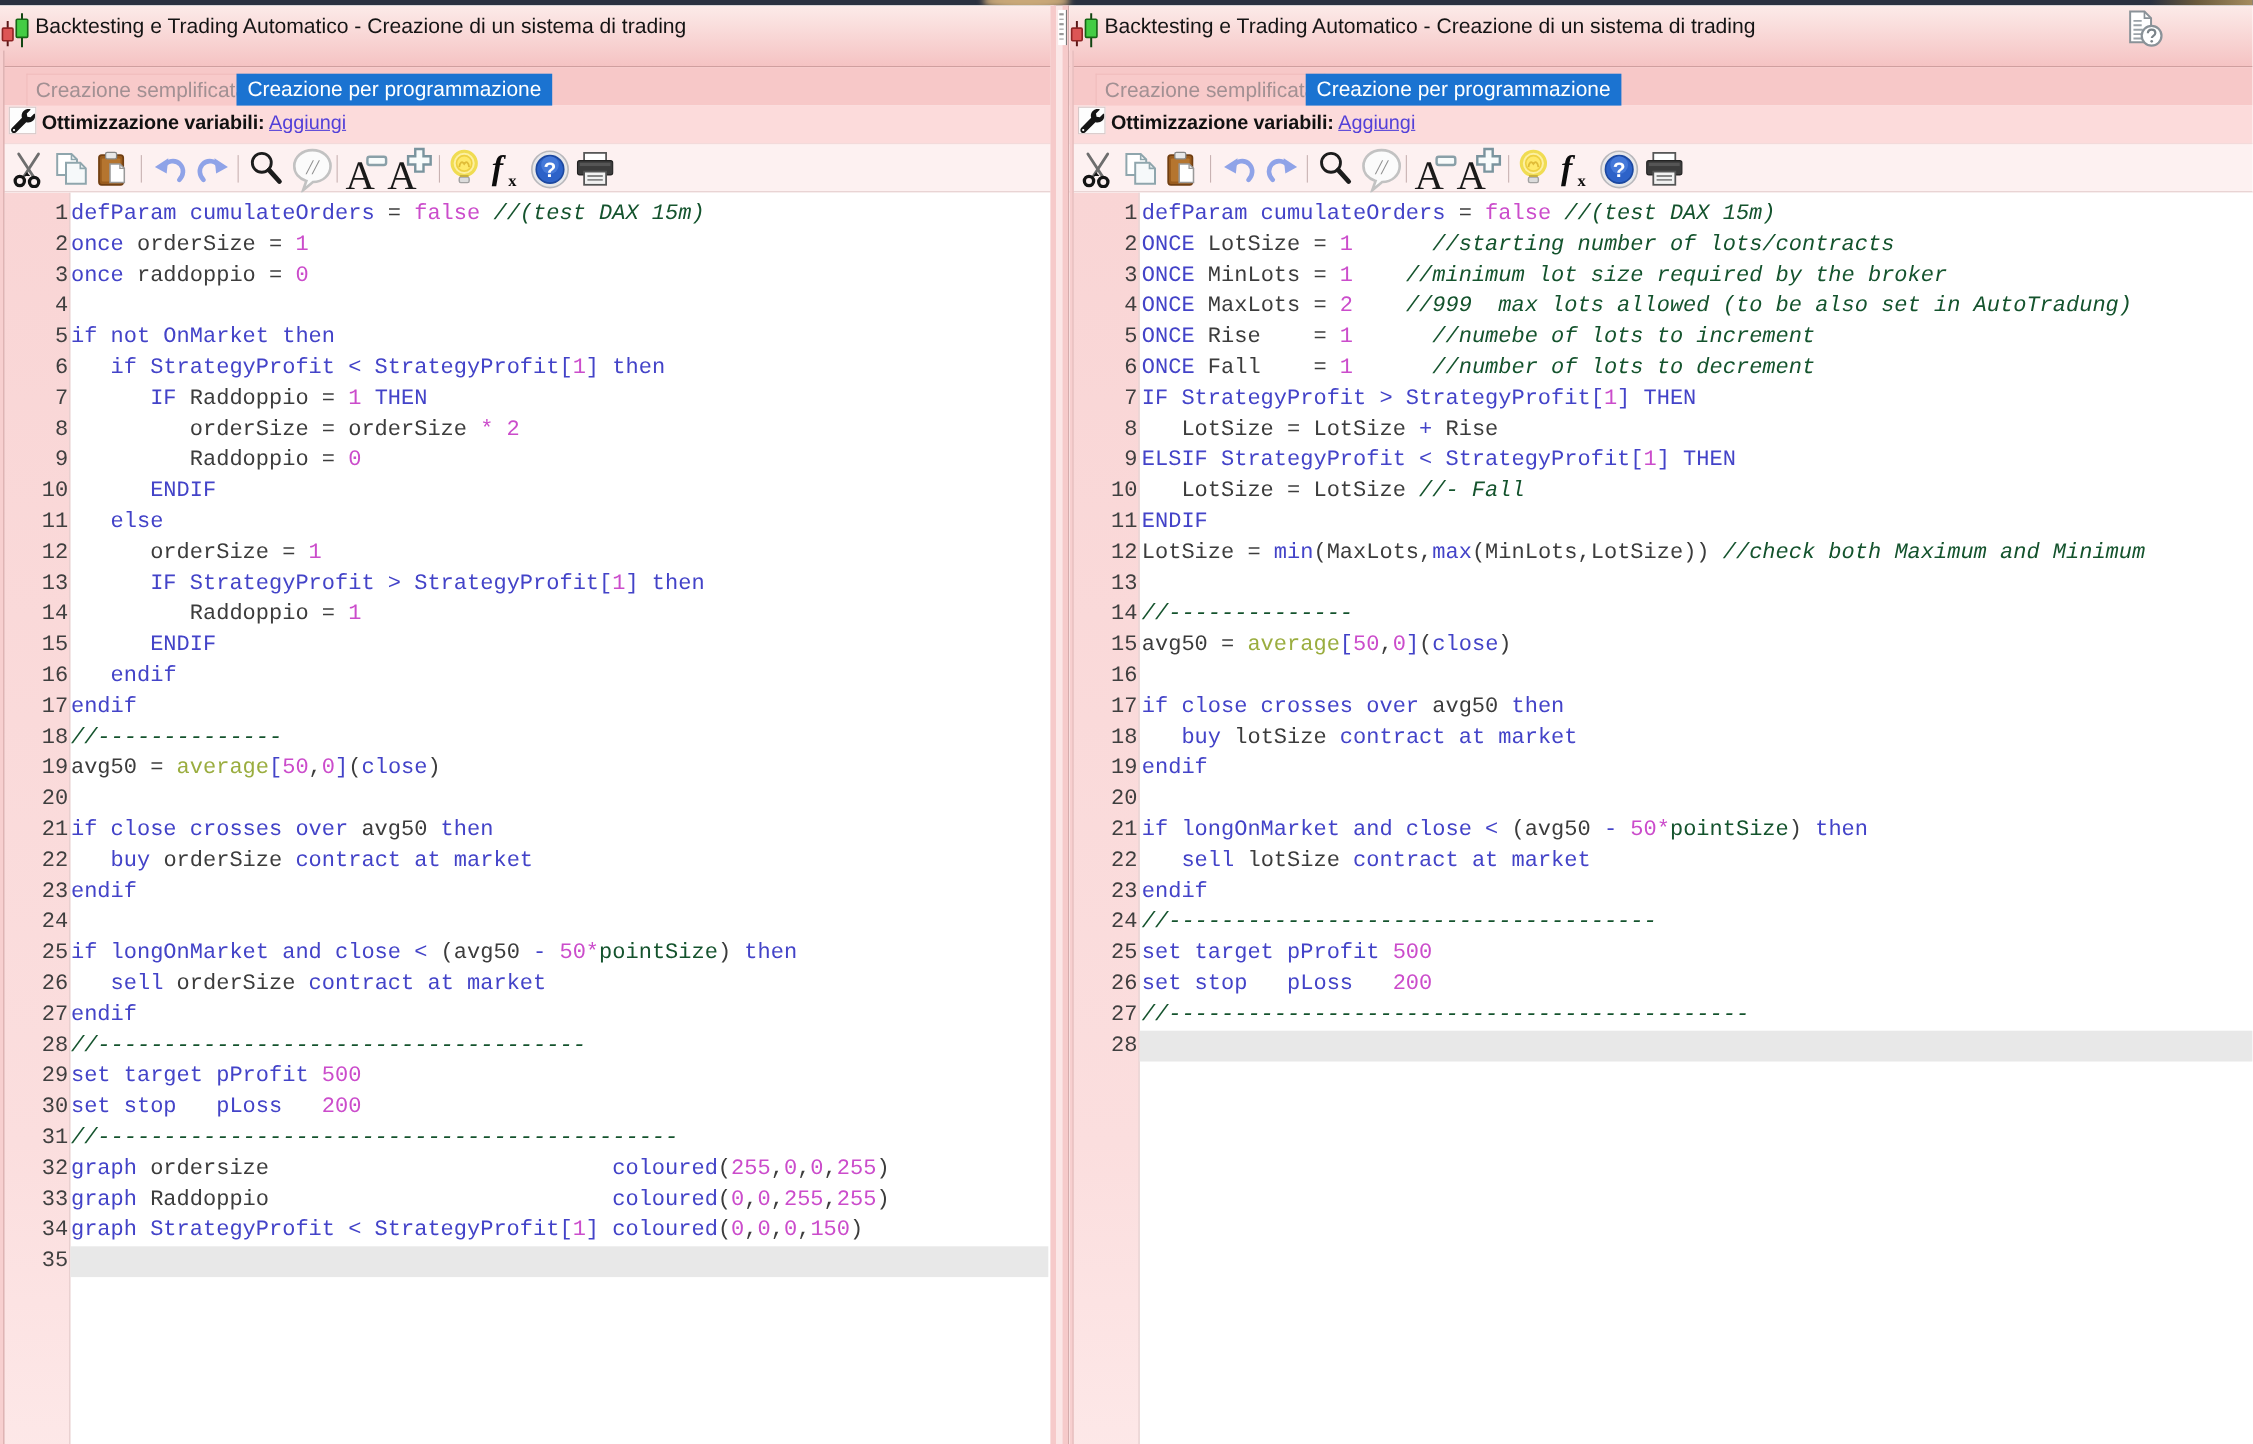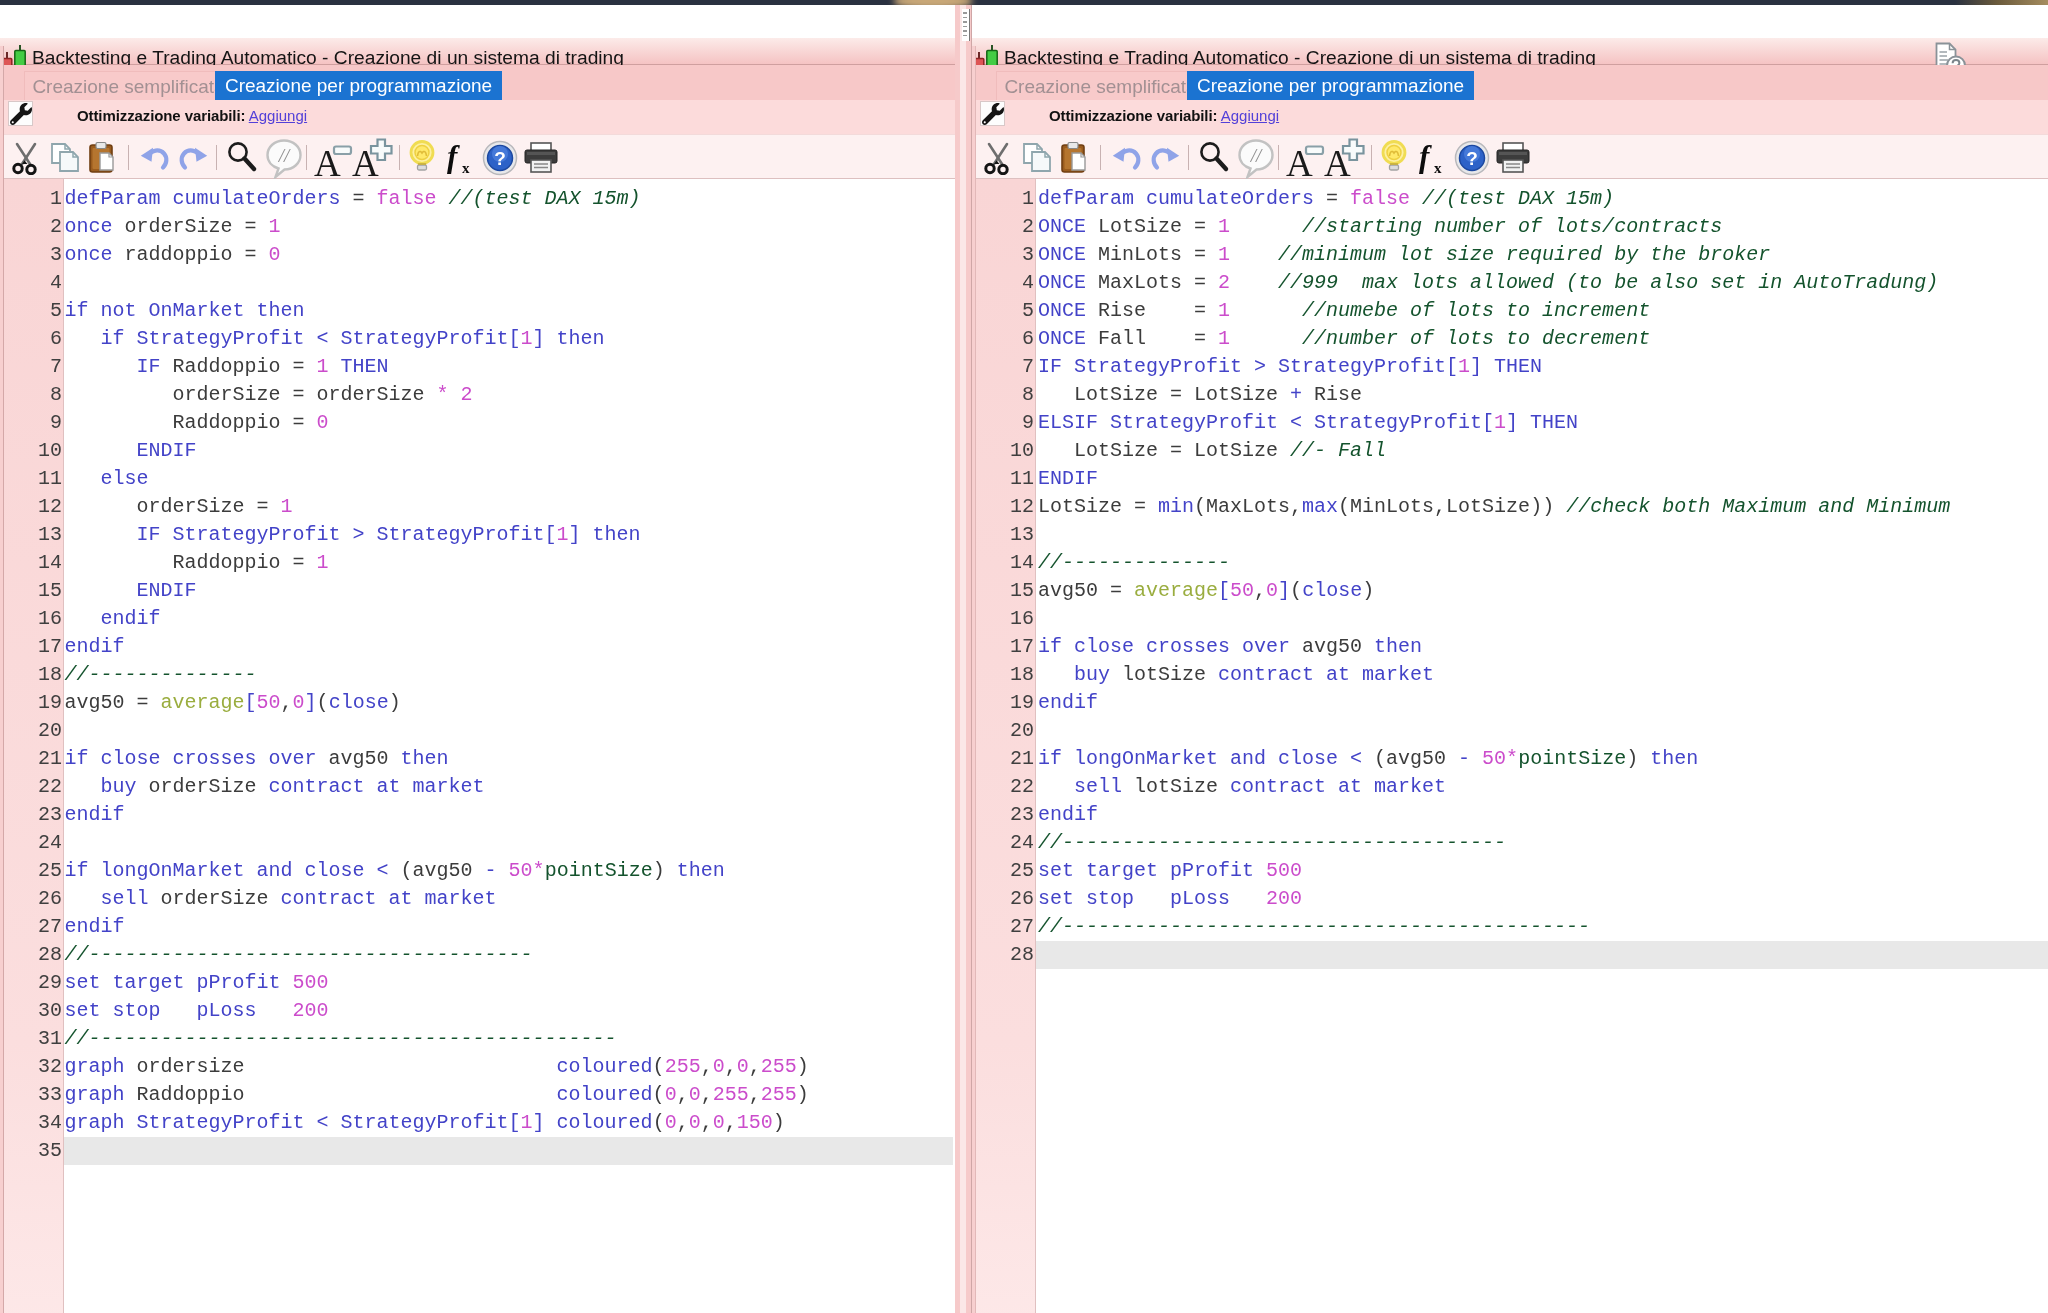--- a/index.html
+++ b/index.html
@@ -2,33 +2,33 @@
 <html><head><meta charset="utf-8"><style>
 * { margin:0; padding:0; box-sizing:border-box; }
 html,body { width:2048px; height:1313px; }
 body { position:relative; overflow:hidden; background:#fff; font-family:"Liberation Sans", sans-serif; }
 .topstrip { position:absolute; left:0; top:0; width:2048px; height:5px; background:#2a3140; overflow:hidden; }
 .blob1 { position:absolute; left:893px; top:-7px; width:80px; height:16px; background:#c9a878; border-radius:50%; filter:blur(3px); }
 .blob2 { position:absolute; left:1955px; top:0; width:93px; height:5px; background:linear-gradient(90deg, rgba(42,49,64,0), #6a5a3c 45%, #a68d5f); }
 .win { position:absolute; top:5px; height:1308px; overflow:hidden; background:#fff; }
 .winL { left:0; width:958px; }
 .winR { left:972px; width:1076px; }
-.titlebar { position:relative; height:27px; background:linear-gradient(#fcebe9, #f5c3c3); border-bottom:1px solid #cf9f9f;margin-top:33px; }
+.titlebar { position:relative; height:56px; background:linear-gradient(#fcebe9, #f5c3c3); border-bottom:1px solid #cf9f9f; }
 .candles { position:absolute; left:1px; top:4px; }
 .wtitle { position:absolute; left:32px; top:0; height:41px; line-height:40px; font-size:19.2px; color:#141414; white-space:nowrap; }
 .field { position:absolute; top:2px; height:36px; background:#fff; line-height:36px; font-size:19px; color:#222; padding-left:5px; white-space:nowrap; }
 .docq { position:absolute; left:963px; top:4px; }
 .tabrow { position:relative; height:35px; background:#f7c8c8; }
 .tab { position:absolute; top:6px; height:30px; line-height:30px; font-size:19px; text-align:center; }
 .tab1 { left:24px; width:209px; background:#f8caca; border:1px solid #f0bcbc; border-bottom:none; color:#a29093; }
 .tab2 { left:215px; width:287px; background:#1b73d1; color:#ffffff; }
 .optrow { position:relative; height:34px; background:#fcdbdb; }
 .wbox { position:absolute; left:8px; top:1px; width:25px; height:25px; background:#fdfdfd; border:1px solid #d8c8c8; }
 .wbox svg { display:block; margin:1px auto 0; }
-.opttext { position:absolute; left:38px; top:0; height:31px; line-height:31px; font-size:15px; color:#111; white-space:nowrap;margin-left:39px; }
+.opttext { position:absolute; left:38px; top:0; height:31px; line-height:31px; font-size:18px; color:#111; white-space:nowrap; }
 .opttext b { letter-spacing:-0.1px; }
 .lnk { color:#5340d8; text-decoration:underline; }
 .toolbar { position:relative; height:45px; background:#fdf1f1; border-top:1px solid #f3dada; border-bottom:1px solid #ddc0c0; }
 .ticon { position:absolute; }
 .sep { position:absolute; top:10px; width:1px; height:25px; background:#c8b2b2; }
 .leftedge { position:absolute; left:0; top:41px; bottom:0; width:4px; background:#f7cfcf; border-right:1px solid #d4a8a8; z-index:5; }
 .winR .leftedge { border-right-color:#e2b8b8; }
 .winL .hl { right:5px; }
 .editor { position:relative; height:1152px; background:#fff; overflow:hidden; }
 .gutbg { position:absolute; left:4px; top:0; width:60px; height:1152px; background:linear-gradient(#f9d5d5, #fbdede 75%, #fde8e8); border-right:1px solid #e0c0c0; }

